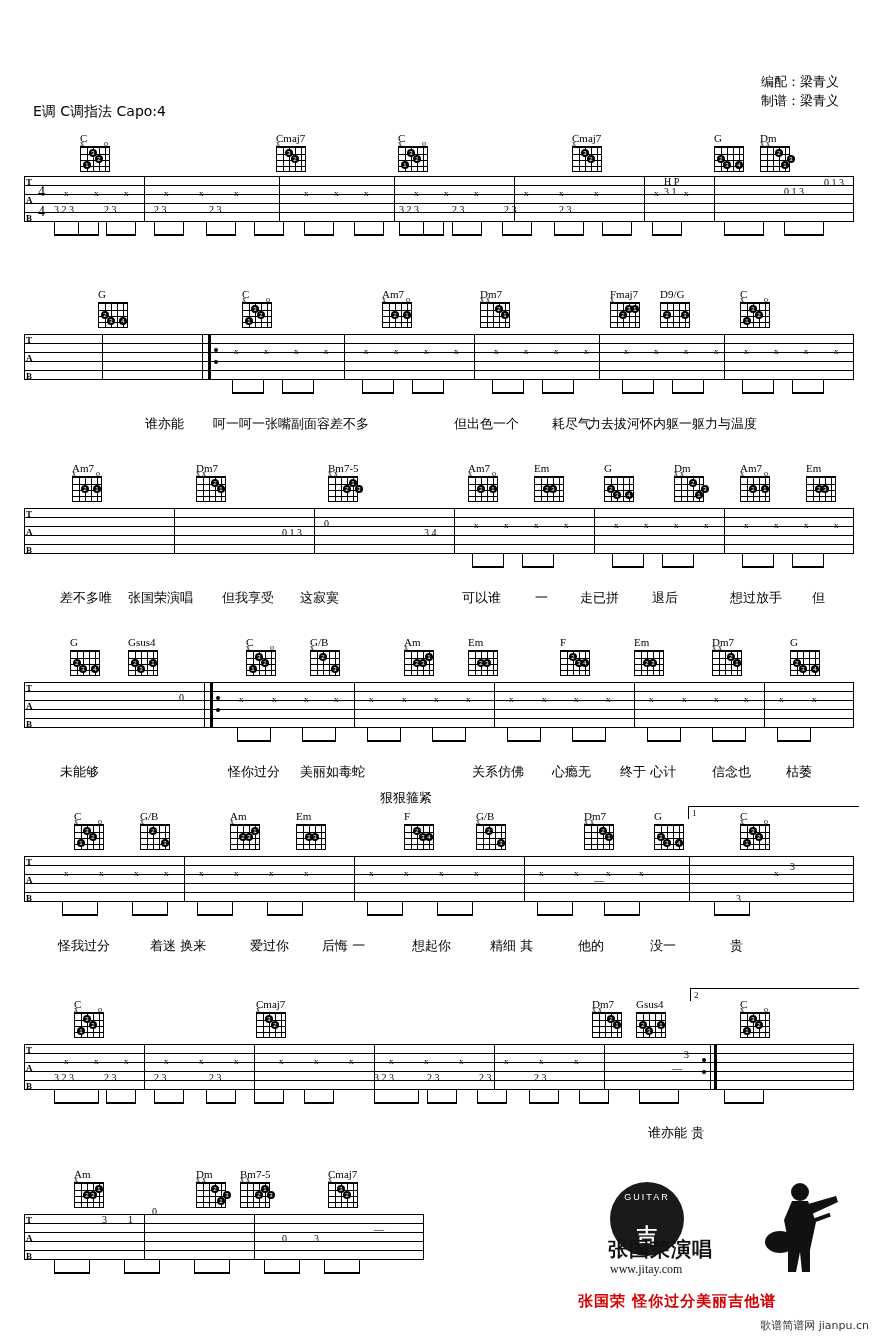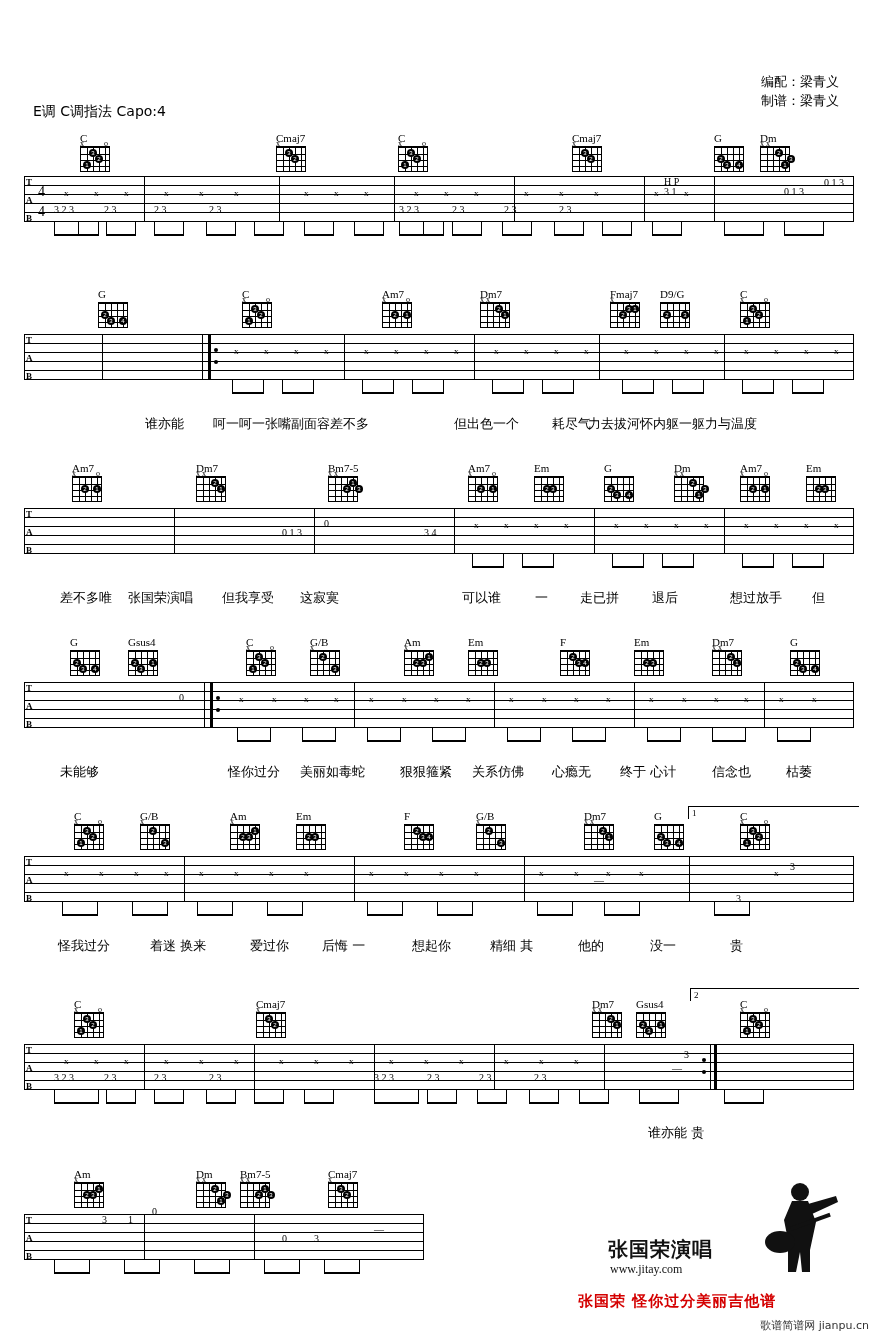--- a/index.html
+++ b/index.html
@@ -1059,21 +1059,21 @@
       <div class="stem" style="left:688px; top:46px; height:13px;"></div>
       <div class="stem" style="left:721px; top:46px; height:13px;"></div>
       <div class="stem" style="left:753px; top:46px; height:13px;"></div>
       <div class="stem" style="left:786px; top:46px; height:13px;"></div>
     </div>
 
     <div class="lyrics" style="top:127px;">
       <span class="lyr" style="left:60px;">未能够</span>
       <span class="lyr" style="left:228px;">怪你过分</span>
       <span class="lyr" style="left:300px;">美丽如毒蛇</span>
-      <span class="lyr" style="left:400px;">狠狠箍紧</span>
+      <span class="lyr" style="left:380px;margin-top:26px;">狠狠箍紧</span>
       <span class="lyr" style="left:472px;">关系仿佛</span>
       <span class="lyr" style="left:552px;">心瘾无</span>
       <span class="lyr" style="left:620px;">终于 心计</span>
       <span class="lyr" style="left:712px;">信念也</span>
       <span class="lyr" style="left:786px;">枯萎</span>
     </div>
   </div>
 
   <div class="system" style="top:810px;">
     <div class="chordrow">
@@ -1580,20 +1580,24 @@
       <div class="stem" style="left:170px; top:46px; height:13px;"></div>
       <div class="stem" style="left:205px; top:46px; height:13px;"></div>
       <div class="stem" style="left:240px; top:46px; height:13px;"></div>
       <div class="stem" style="left:275px; top:46px; height:13px;"></div>
       <div class="stem" style="left:300px; top:46px; height:13px;"></div>
       <div class="stem" style="left:335px; top:46px; height:13px;"></div>
     </div>
   </div>
 
   <div class="logo-wrap">
+    <div class="logo-circle">
+      <div class="t1">GUITAR</div>
+      <div class="t2">吉</div>
+    </div>
     <div class="logo-text">张国荣演唱</div>
     <div class="logo-url">www.jitay.com</div>
     <svg class="guitarist" viewBox="0 0 100 96">
       <circle cx="50" cy="12" r="9" fill="#111"></circle>
       <path d="M42 21 L58 21 L66 42 L60 70 L60 92 L52 92 L50 72 L46 92 L38 92 L38 60 L34 40 Z" fill="#111"></path>
       <ellipse cx="30" cy="62" rx="15" ry="11" fill="#111"></ellipse>
       <rect x="40" y="47" width="42" height="4" transform="rotate(-20 40 47)" fill="#111"></rect>
       <path d="M58 24 L86 16 L88 22 L62 34 Z" fill="#111"></path>
     </svg>
   </div>

